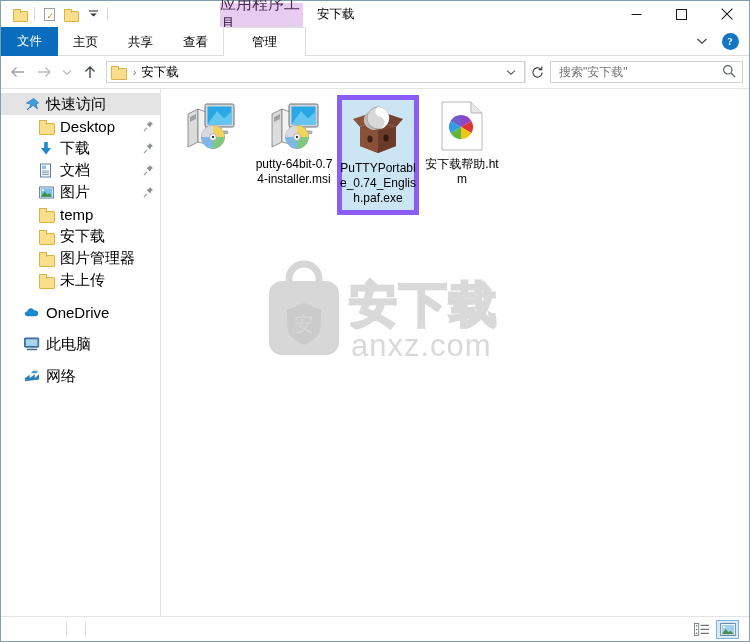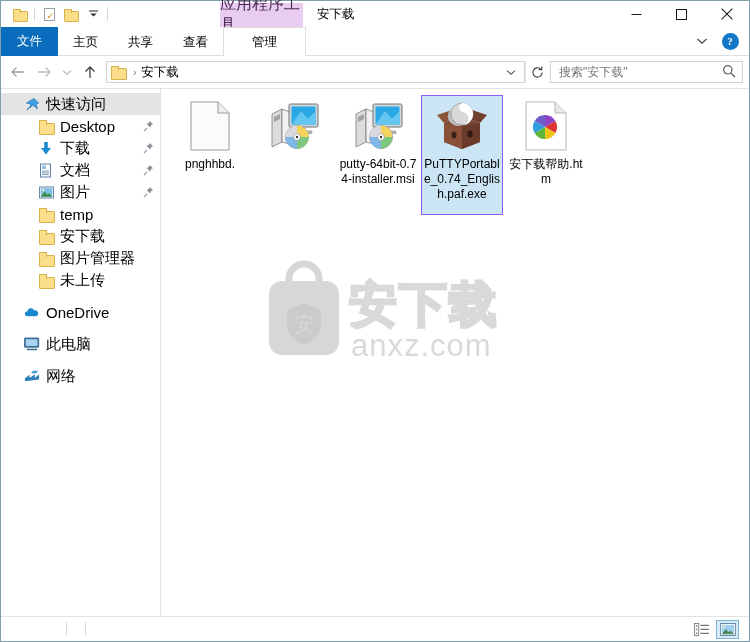--- a/index.html
+++ b/index.html
@@ -314,21 +314,21 @@
     min-height: 120px;
     margin-right: 2px;
     padding: 4px 2px 4px 2px;
     display: flex;
     flex-direction: column;
     align-items: center;
     border: 1px solid transparent;
   }
   .file-item.selected {
     background: #cce5f4;
-    border: 1px solid #8b5cf6;
+    border: 5px solid #8b5cf6;
   }
   .file-icon {
     width: 52px; height: 52px;
     display: flex; align-items: center; justify-content: center;
     margin-bottom: 5px;
     flex: none;
   }
   .file-label {
     font-size: 12px;
     line-height: 15px;
@@ -651,29 +651,20 @@
           </g>
 
           <text x="88" y="62" font-family="'Liberation Sans',sans-serif" font-size="48" font-weight="bold" fill="none" stroke="#d9d9d9" stroke-width="2.6" letter-spacing="2">安下载</text>
 
           <text x="90" y="97" font-family="'Liberation Sans',sans-serif" font-size="31" fill="#d9d9d9" letter-spacing="1">anxz.com</text>
         </svg>
       </div>
 
       <div id="grid">
 
-        <div class="file-item">
-          <div class="file-icon">
-            <svg width="40" height="50" viewBox="0 0 40 50">
-              <path d="M1 1 H28 L39 12 V49 H1 Z" fill="#fbfbfb" stroke="#9aa0a6" stroke-width="1.1"></path>
-              <path d="M28 1 V12 H39" fill="#eeeeee" stroke="#9aa0a6" stroke-width="1.1"></path>
-            </svg>
-          </div>
-          <div class="file-label">pnghhbd.</div>
-        </div>
 
         <div class="file-item">
           <div class="file-icon">
             <svg width="52" height="48" viewBox="0 0 52 48">
 
               <path d="M4 12 L14 7 L14 40 L4 45 Z" fill="#dcdcdc" stroke="#7a7a7a" stroke-width="0.8"></path>
               <path d="M14 7 L22 10 L22 42 L14 40 Z" fill="#f2f2f2" stroke="#7a7a7a" stroke-width="0.8"></path>
               <path d="M6 15 L12 12 L12 17 L6 20 Z" fill="#9fa3a6"></path>
 
               <rect x="21" y="2" width="29" height="23" rx="1.5" fill="#d2d6d9" stroke="#6d7276" stroke-width="1"></rect>

